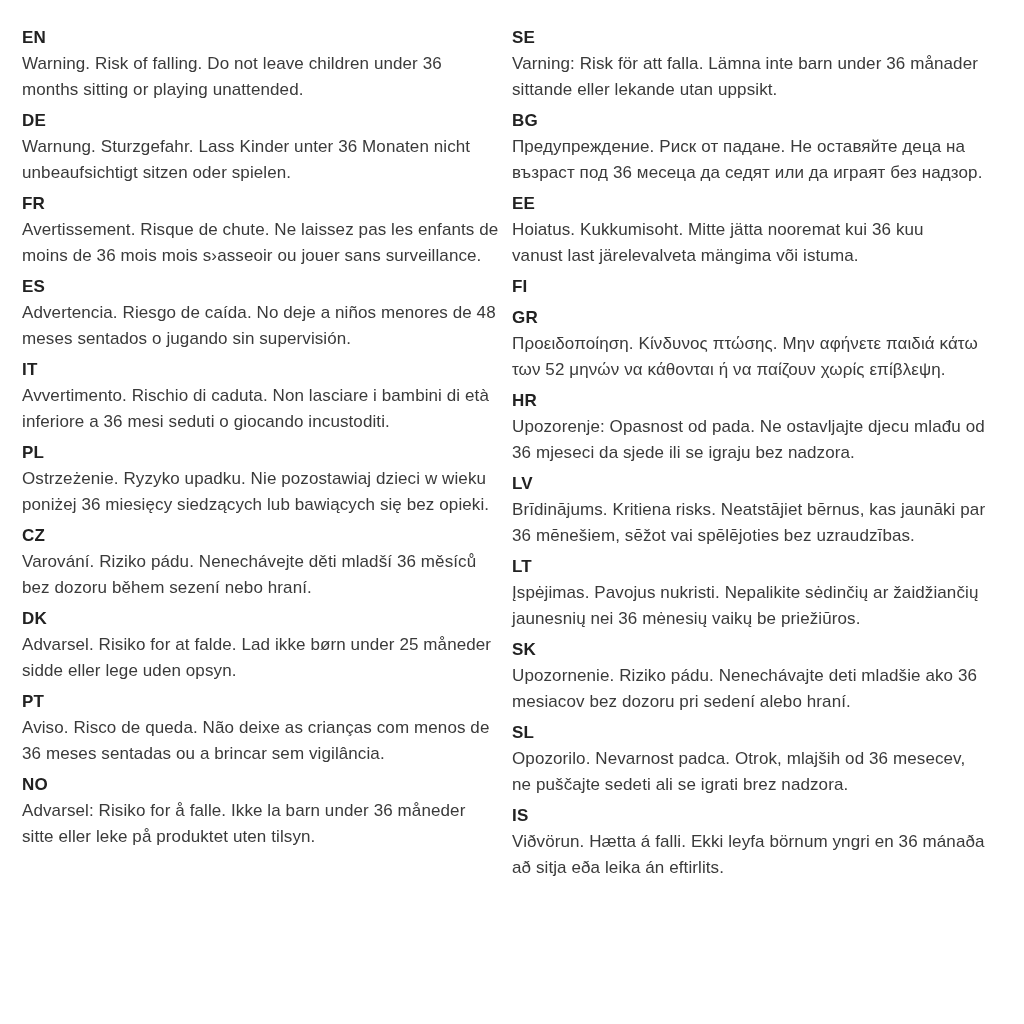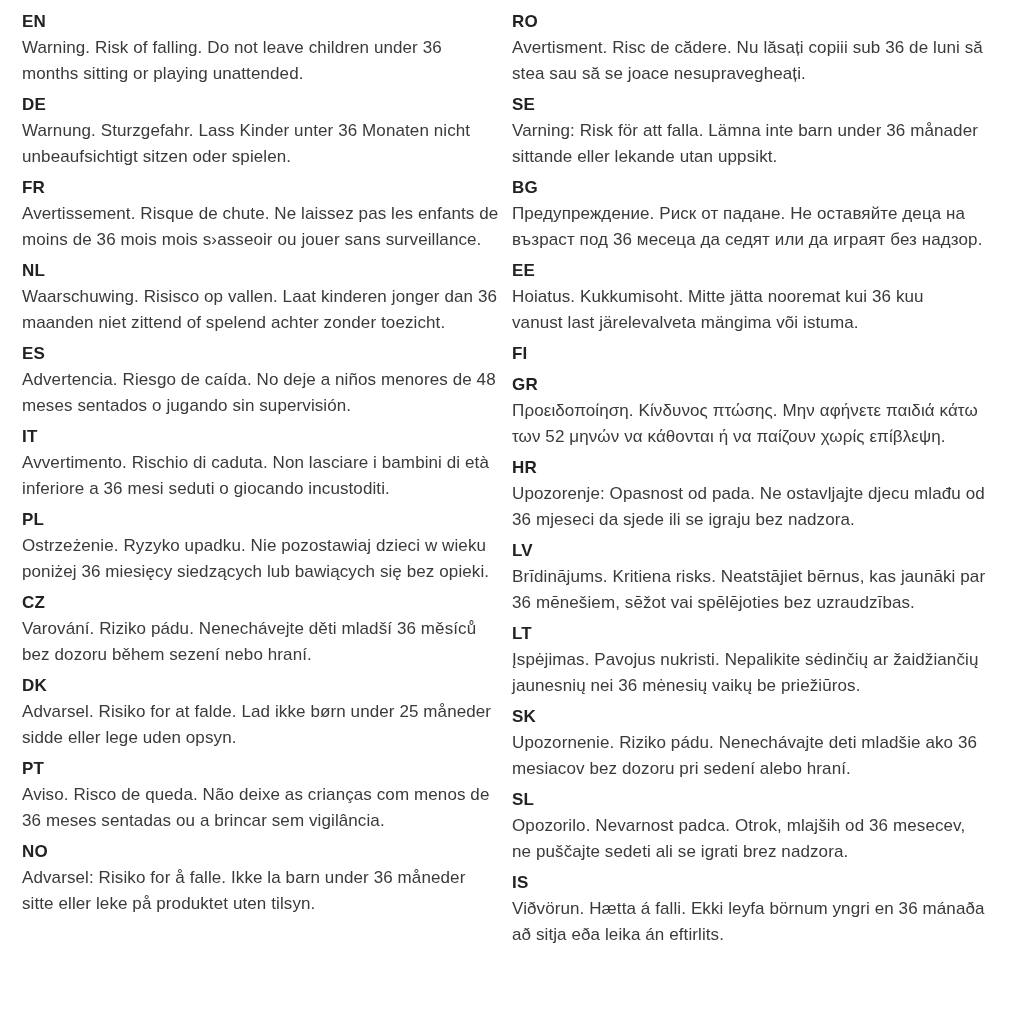--- a/index.html
+++ b/index.html
@@ -10,21 +10,21 @@
   body {
     width: 1024px;
     height: 1024px;
     overflow: hidden;
     font-family: "Liberation Sans", "DejaVu Sans", sans-serif;
   }
   .sheet {
     box-sizing: border-box;
     width: 1024px;
     height: 792px;
-    padding: 9px 22px 0 22px;
+    padding: 25px 22px 0 22px;
     background: #ffffff;
   }
   .columns {
     display: grid;
     grid-template-columns: 1fr 1fr;
     column-gap: 0;
   }
   .column {
     min-width: 0;
     padding-right: 10px;
@@ -64,25 +64,20 @@
           <h2 class="lang-code">DE</h2>
           <p class="warning-text">Warnung. Sturzgefahr. Lass Kinder unter 36 Monaten nicht
 unbeaufsichtigt sitzen oder spielen.</p>
         </div>
         <div class="warning-block">
           <h2 class="lang-code">FR</h2>
           <p class="warning-text">Avertissement. Risque de chute. Ne laissez pas les enfants de
 moins de 36 mois mois s›asseoir ou jouer sans surveillance.</p>
         </div>
         <div class="warning-block">
-          <h2 class="lang-code">NL</h2>
-          <p class="warning-text">Waarschuwing. Risisco op vallen. Laat kinderen jonger dan 36
-maanden niet zittend of spelend achter zonder toezicht.</p>
-        </div>
-        <div class="warning-block">
           <h2 class="lang-code">ES</h2>
           <p class="warning-text">Advertencia. Riesgo de caída. No deje a niños menores de 48
 meses sentados o jugando sin supervisión.</p>
         </div>
         <div class="warning-block">
           <h2 class="lang-code">IT</h2>
           <p class="warning-text">Avvertimento. Rischio di caduta. Non lasciare i bambini di età
 inferiore a 36 mesi seduti o giocando incustoditi.</p>
         </div>
         <div class="warning-block">
@@ -105,25 +100,20 @@
           <p class="warning-text">Aviso. Risco de queda. Não deixe as crianças com menos de
 36 meses sentadas ou a brincar sem vigilância.</p>
         </div>
         <div class="warning-block">
           <h2 class="lang-code">NO</h2>
           <p class="warning-text">Advarsel: Risiko for å falle. Ikke la barn under 36 måneder
 sitte eller leke på produktet uten tilsyn.</p>
         </div>
       </section>
     <section class="column" id="col-right">
-        <div class="warning-block">
-          <h2 class="lang-code">RO</h2>
-          <p class="warning-text">Avertisment. Risc de cădere. Nu lăsați copiii sub 36 de luni să
-stea sau să se joace nesupravegheați.</p>
-        </div>
         <div class="warning-block">
           <h2 class="lang-code">SE</h2>
           <p class="warning-text">Varning: Risk för att falla. Lämna inte barn under 36 månader
 sittande eller lekande utan uppsikt.</p>
         </div>
         <div class="warning-block">
           <h2 class="lang-code">BG</h2>
           <p class="warning-text">Предупреждение. Риск от падане. Не оставяйте деца на
 възраст под 36 месеца да седят или да играят без надзор.</p>
         </div>

